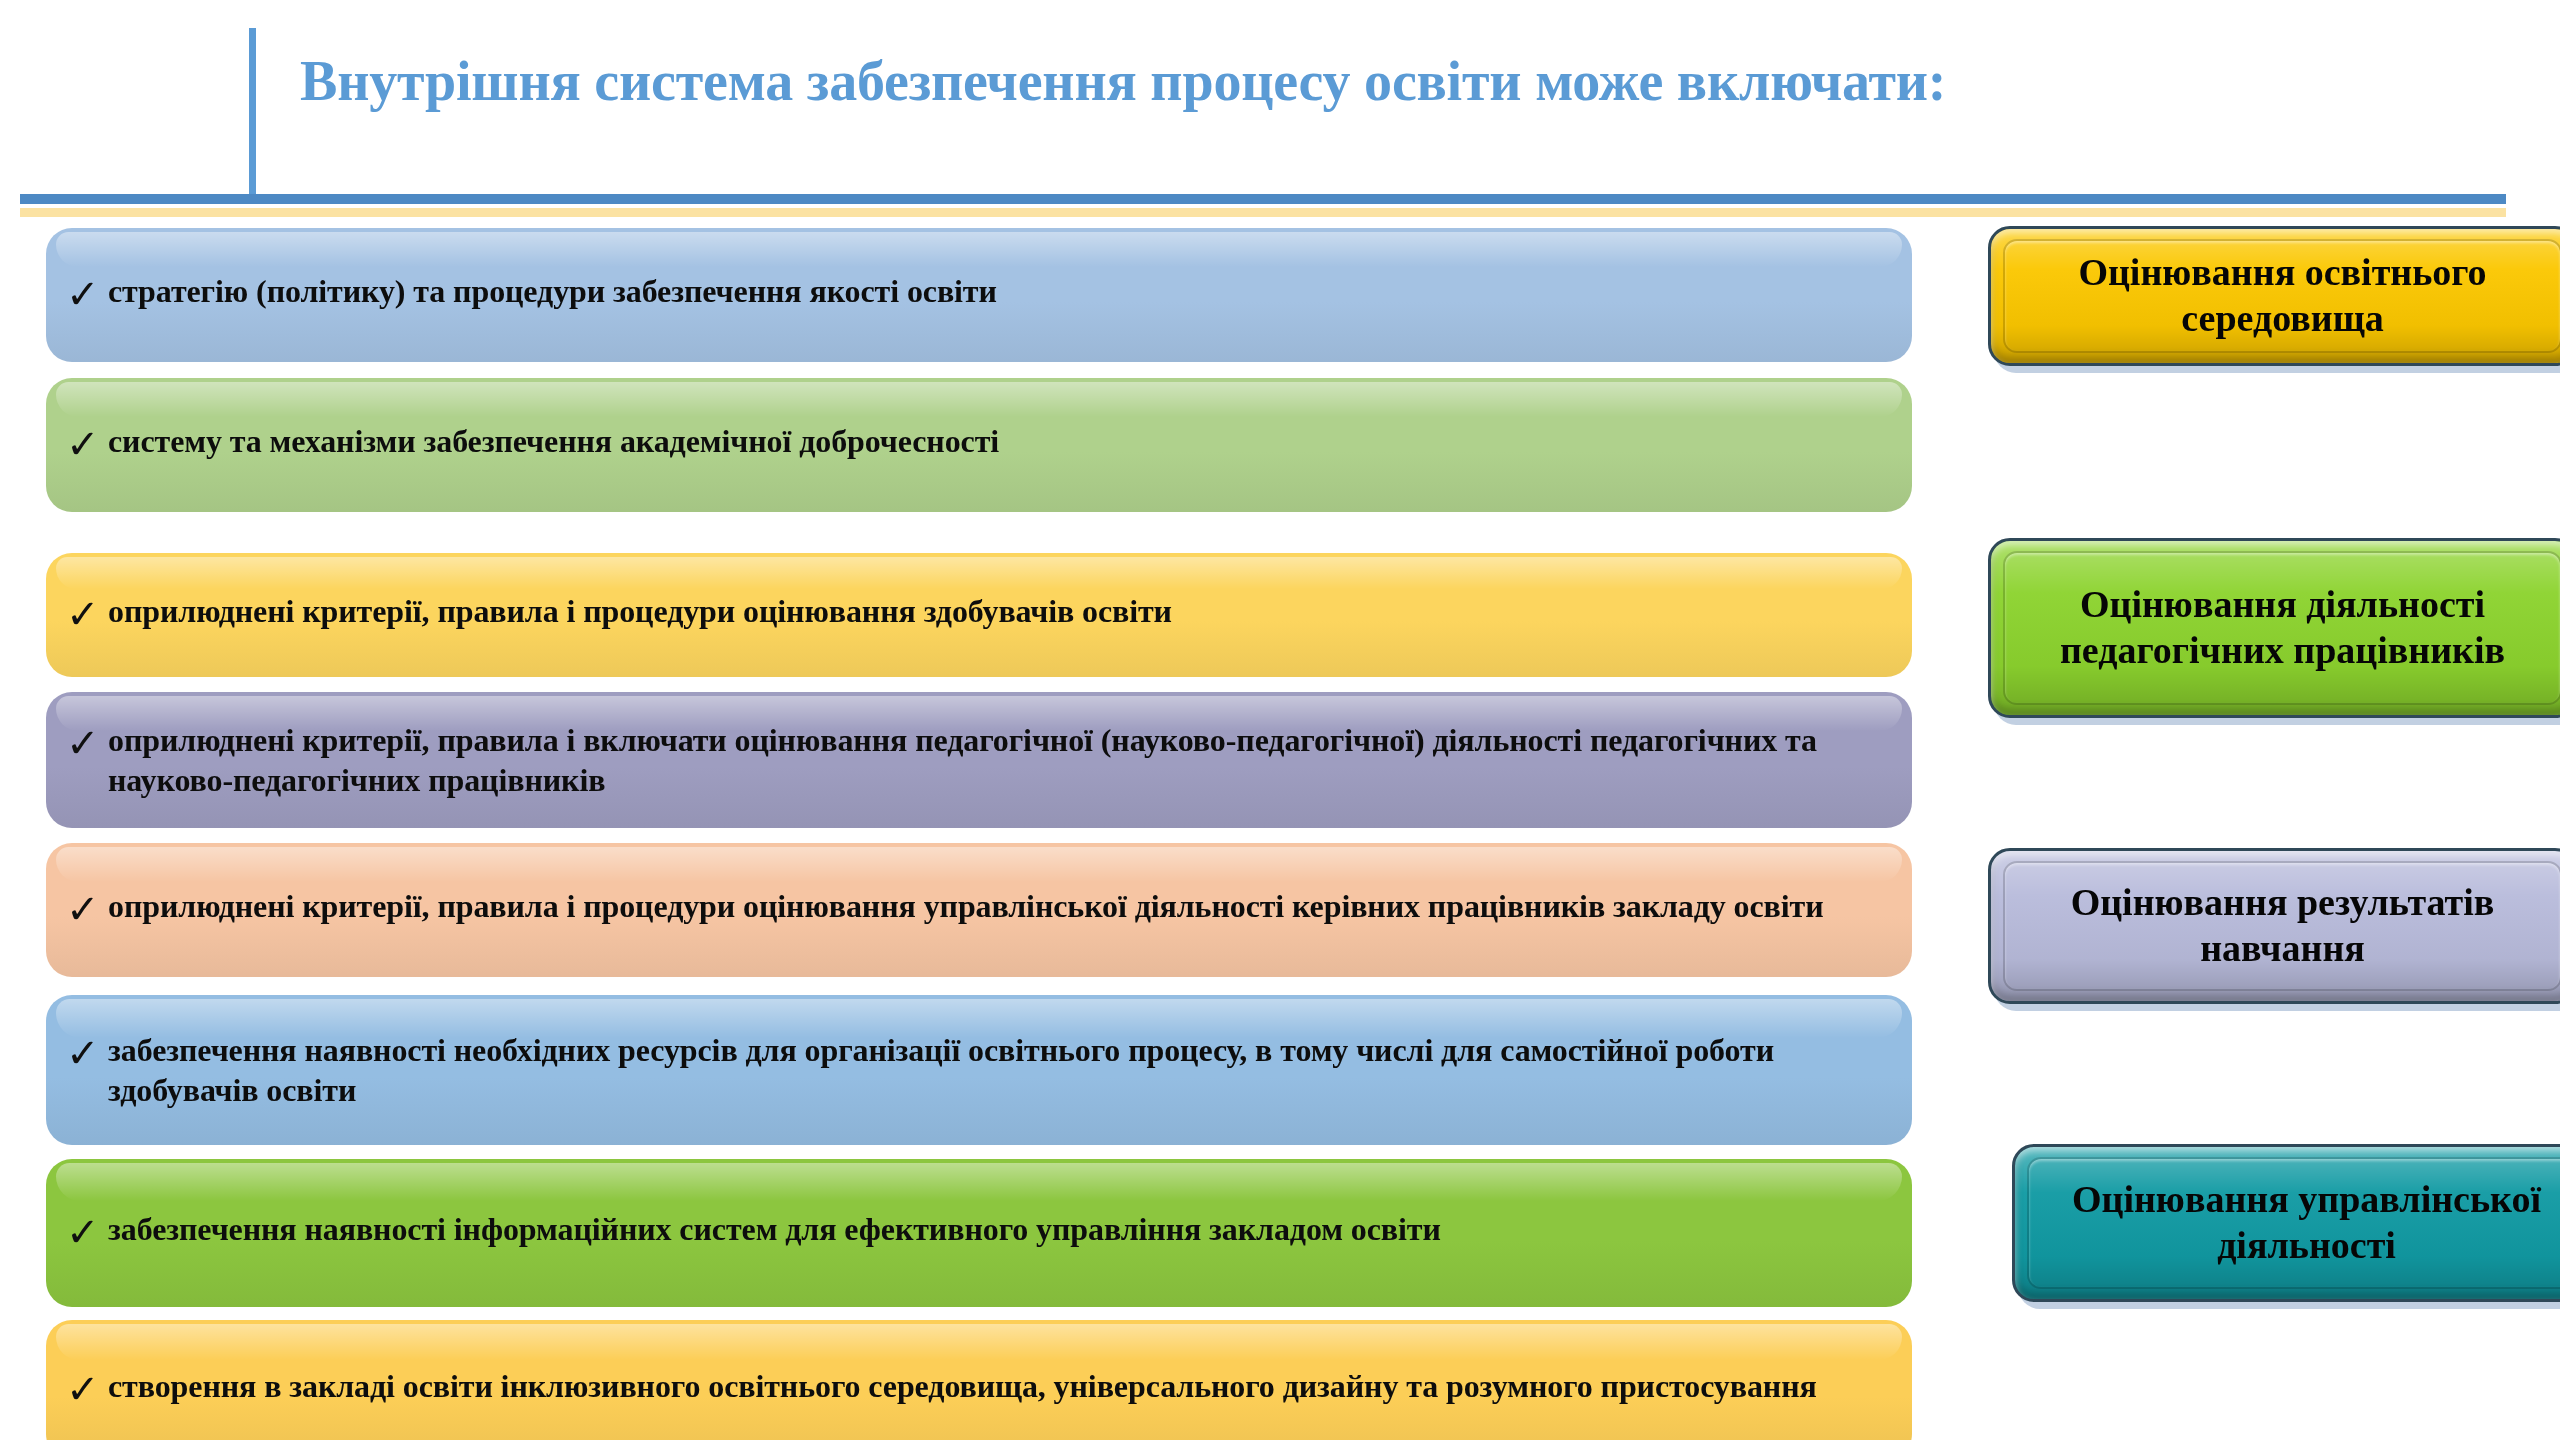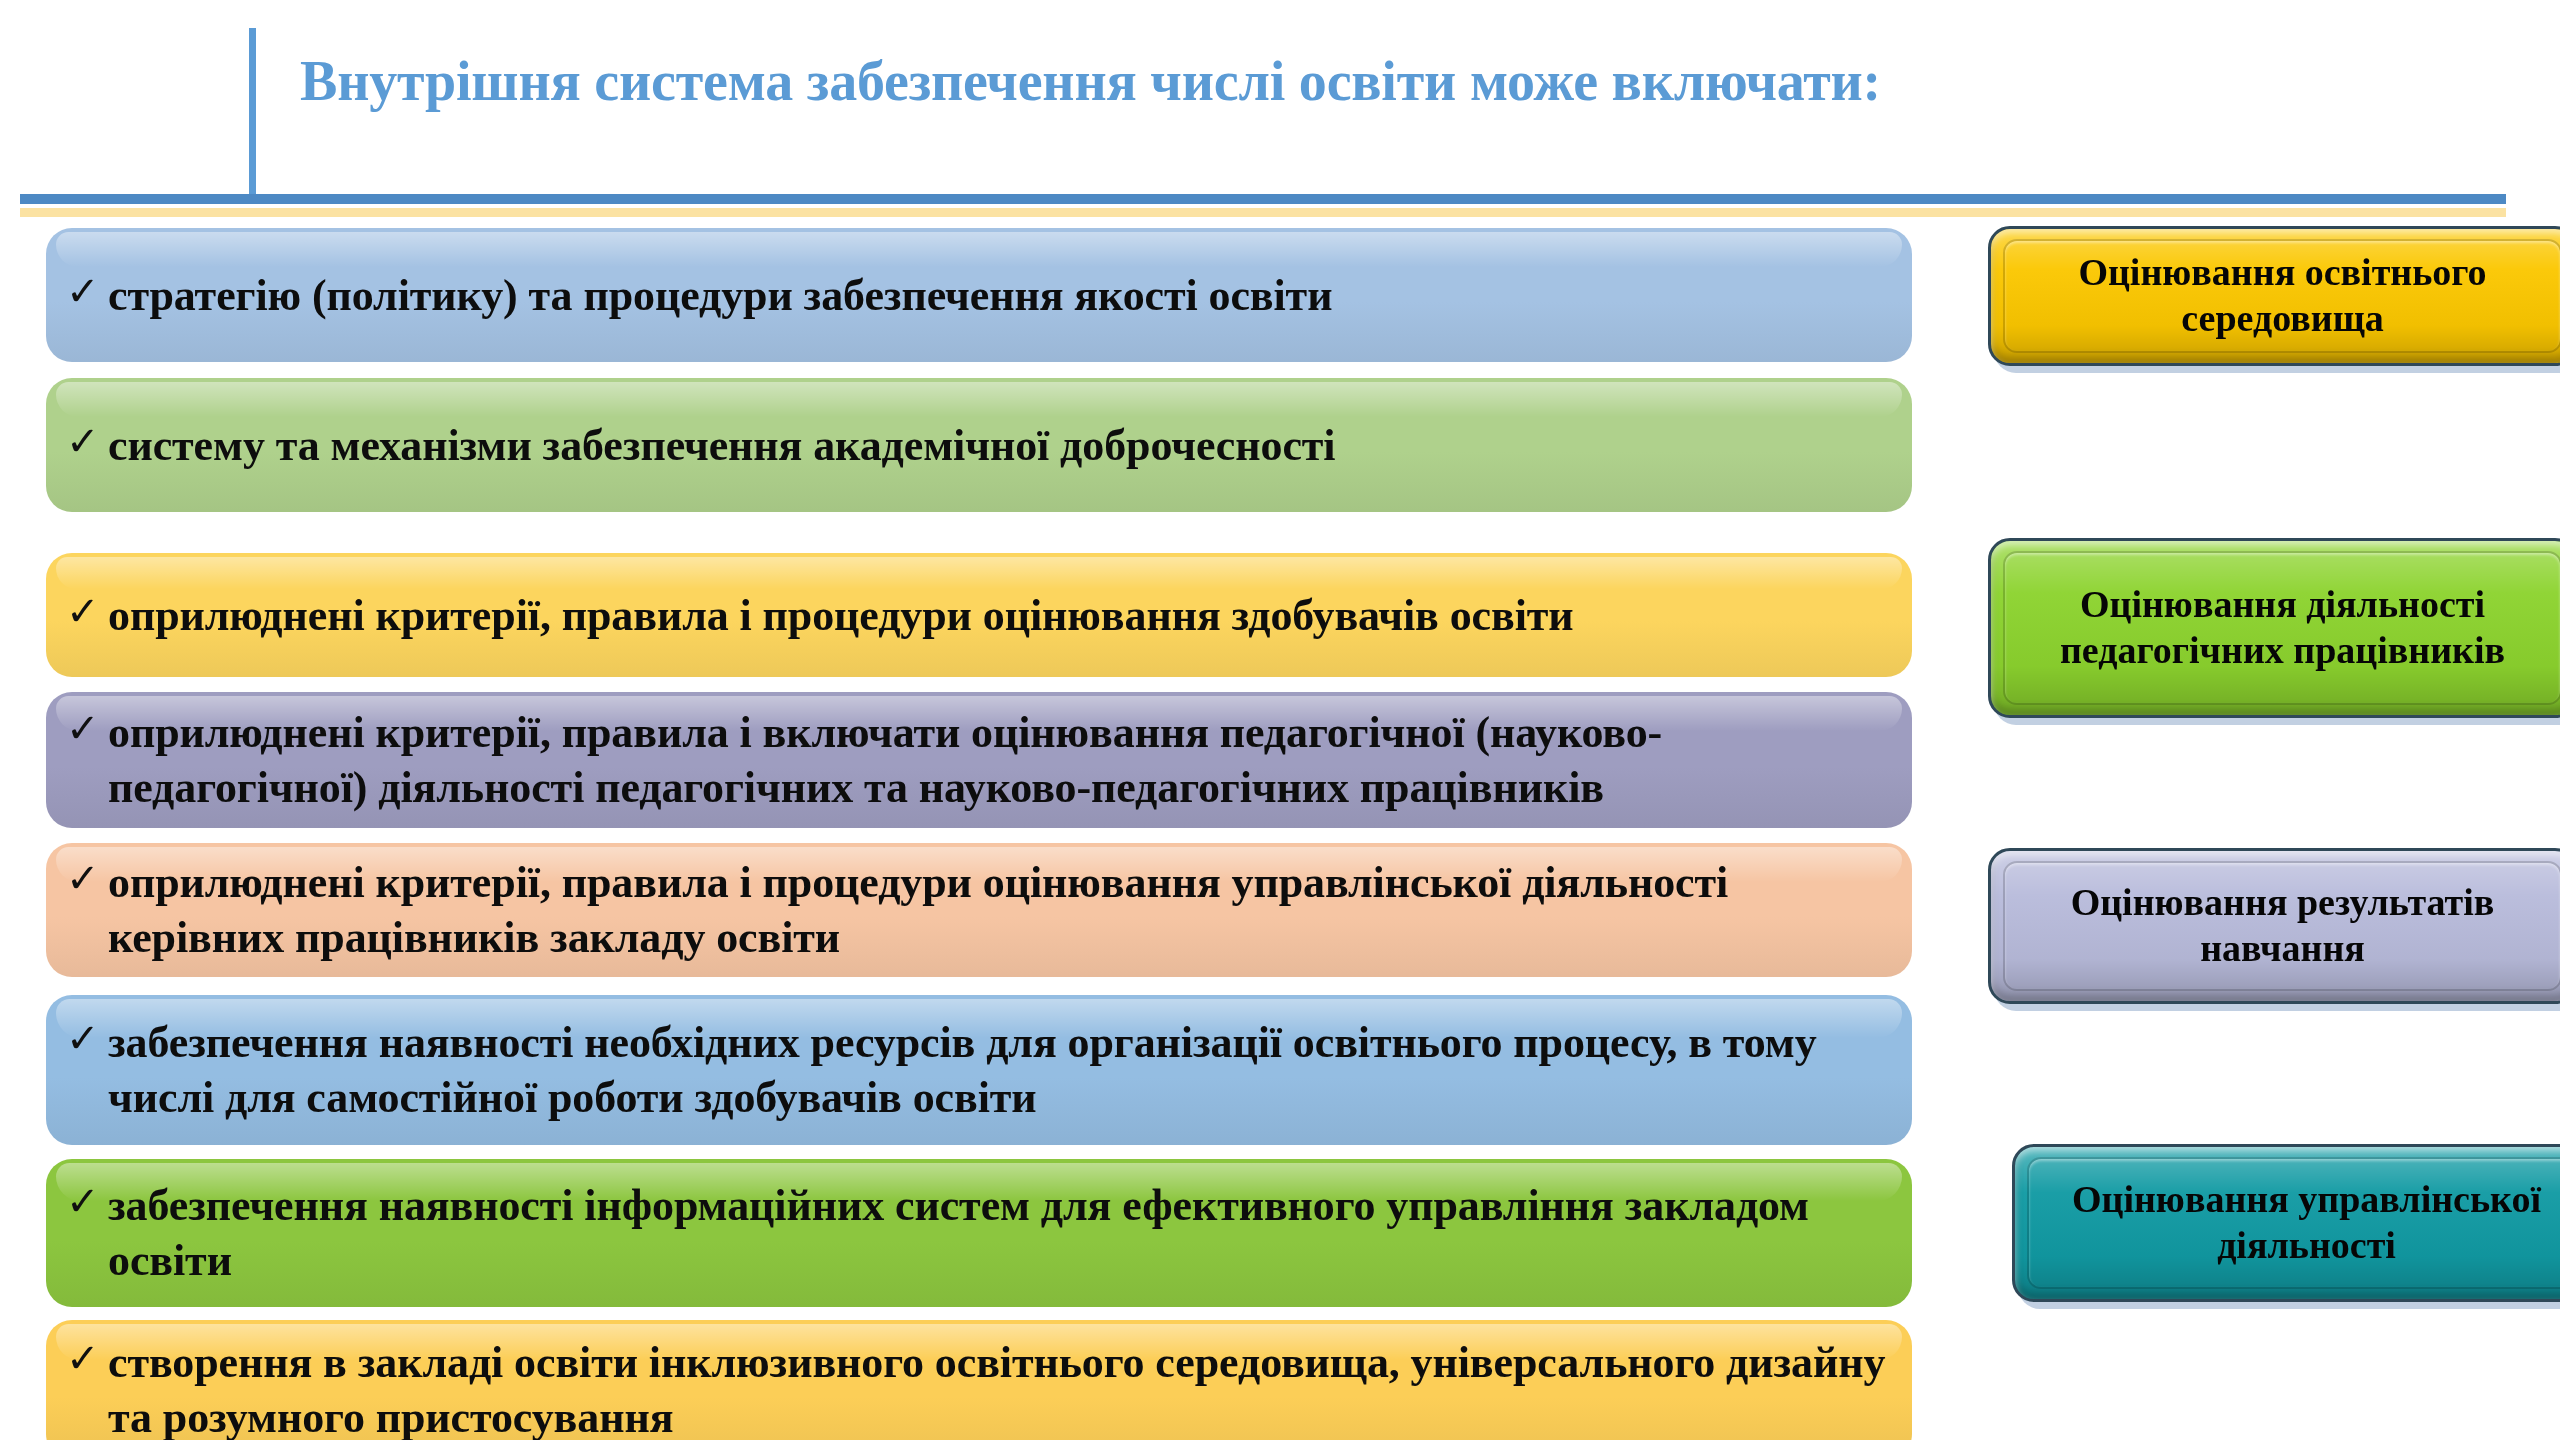--- a/index.html
+++ b/index.html
@@ -104,21 +104,21 @@
     font-size: 40px;
     font-weight: normal;
     color: #101010;
     font-family: "DejaVu Sans", sans-serif;
     line-height: 1.18;
     padding-left: 20px;
     box-sizing: border-box;
   }
   .bullet-text {
     flex: 1 1 auto;
-    font-size: 44px;
+    font-size: 32px;
     font-weight: bold;
     color: #0d0d0d;
     line-height: 1.25;
     letter-spacing: -0.1px;
   }
 
   
   #category-column {
     position: absolute;
     left: 1988px;
@@ -160,21 +160,21 @@
     color: #060606;
     line-height: 1.20;
     padding: 0 26px;
   }
 </style>
 </head>
 <body>
 
 <div id="slide-header">
   <div id="title-vrule"></div>
-  <div id="slide-title">Внутрішня система забезпечення числі освіти може включати:</div>
+  <div id="slide-title">Внутрішня система забезпечення процесу освіти може включати:</div>
   <div id="rule-blue"></div>
   <div id="rule-yellow"></div>
 </div>
 
 <div id="bullet-column">
     <div class="bullet-bar" style="top: 2px; height: 134px; background: linear-gradient(rgb(164, 194, 227) 0%, rgb(164, 194, 227) 55%, rgba(0, 0, 0, 0.06) 100%), rgb(164, 194, 227);">
       <div class="bullet-inner">
         <span class="check-mark">✓</span>
         <span class="bullet-text">стратегію (політику) та процедури забезпечення якості освіти</span>
       </div>

